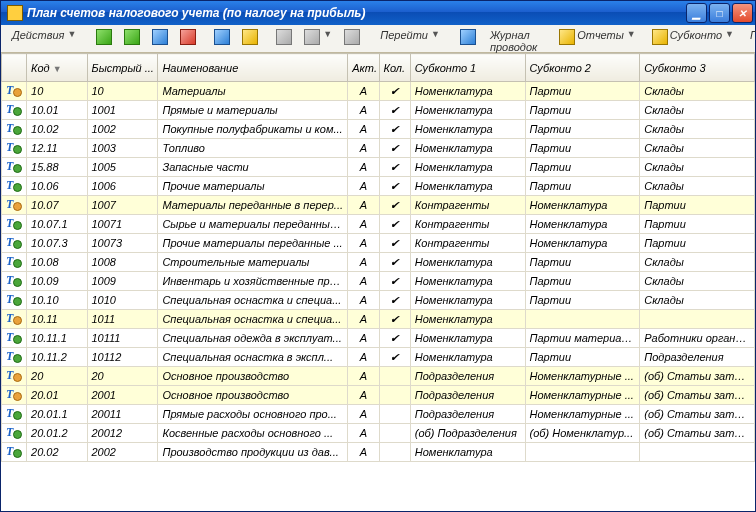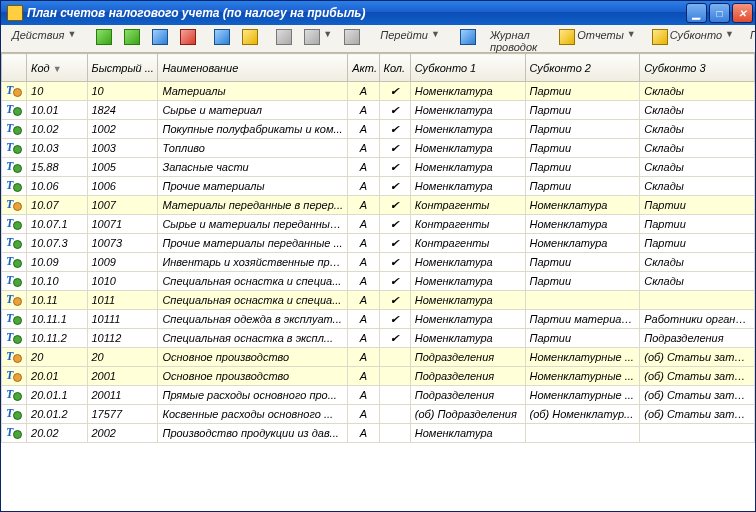--- a/index.html
+++ b/index.html
@@ -253,22 +253,22 @@
             <td class="col-a">
               <span class="check">✔</span>
             </td>
             <td>Номенклатура</td>
             <td>Партии</td>
             <td>Склады</td>
           </tr>
           <tr>
             <td><span class="row-icon sub"></span></td>
             <td>10.01</td>
-            <td>1824</td>
-            <td>Сырье и материал</td>
+            <td>1001</td>
+            <td>Прямые и материалы</td>
             <td class="col-a">А</td>
             <td class="col-a">
               <span class="check">✔</span>
             </td>
             <td>Номенклатура</td>
             <td>Партии</td>
             <td>Склады</td>
           </tr>
           <tr>
             <td><span class="row-icon sub"></span></td>
@@ -278,21 +278,21 @@
             <td class="col-a">А</td>
             <td class="col-a">
               <span class="check">✔</span>
             </td>
             <td>Номенклатура</td>
             <td>Партии</td>
             <td>Склады</td>
           </tr>
           <tr>
             <td><span class="row-icon sub"></span></td>
-            <td>10.03</td>
+            <td>12.11</td>
             <td>1003</td>
             <td>Топливо</td>
             <td class="col-a">А</td>
             <td class="col-a">
               <span class="check">✔</span>
             </td>
             <td>Номенклатура</td>
             <td>Партии</td>
             <td>Склады</td>
           </tr>
@@ -356,20 +356,33 @@
             <td class="col-a">А</td>
             <td class="col-a">
               <span class="check">✔</span>
             </td>
             <td>Контрагенты</td>
             <td>Номенклатура</td>
             <td>Партии</td>
           </tr>
           <tr>
             <td><span class="row-icon sub"></span></td>
+            <td>10.08</td>
+            <td>1008</td>
+            <td>Строительные материалы</td>
+            <td class="col-a">А</td>
+            <td class="col-a">
+              <span class="check">✔</span>
+            </td>
+            <td>Номенклатура</td>
+            <td>Партии</td>
+            <td>Склады</td>
+          </tr>
+          <tr>
+            <td><span class="row-icon sub"></span></td>
             <td>10.09</td>
             <td>1009</td>
             <td>Инвентарь и хозяйственные при...</td>
             <td class="col-a">А</td>
             <td class="col-a">
               <span class="check">✔</span>
             </td>
             <td>Номенклатура</td>
             <td>Партии</td>
             <td>Склады</td>
@@ -455,21 +468,21 @@
             <td>Прямые расходы основного про...</td>
             <td class="col-a">А</td>
             <td class="col-a"></td>
             <td>Подразделения</td>
             <td>Номенклатурные ...</td>
             <td>(об) Статьи затрат</td>
           </tr>
           <tr>
             <td><span class="row-icon sub"></span></td>
             <td>20.01.2</td>
-            <td>17577</td>
+            <td>20012</td>
             <td>Косвенные расходы основного ...</td>
             <td class="col-a">А</td>
             <td class="col-a"></td>
             <td>(об) Подразделения</td>
             <td>(об) Номенклатур...</td>
             <td>(об) Статьи затрат</td>
           </tr>
           <tr>
             <td><span class="row-icon sub"></span></td>
             <td>20.02</td>

